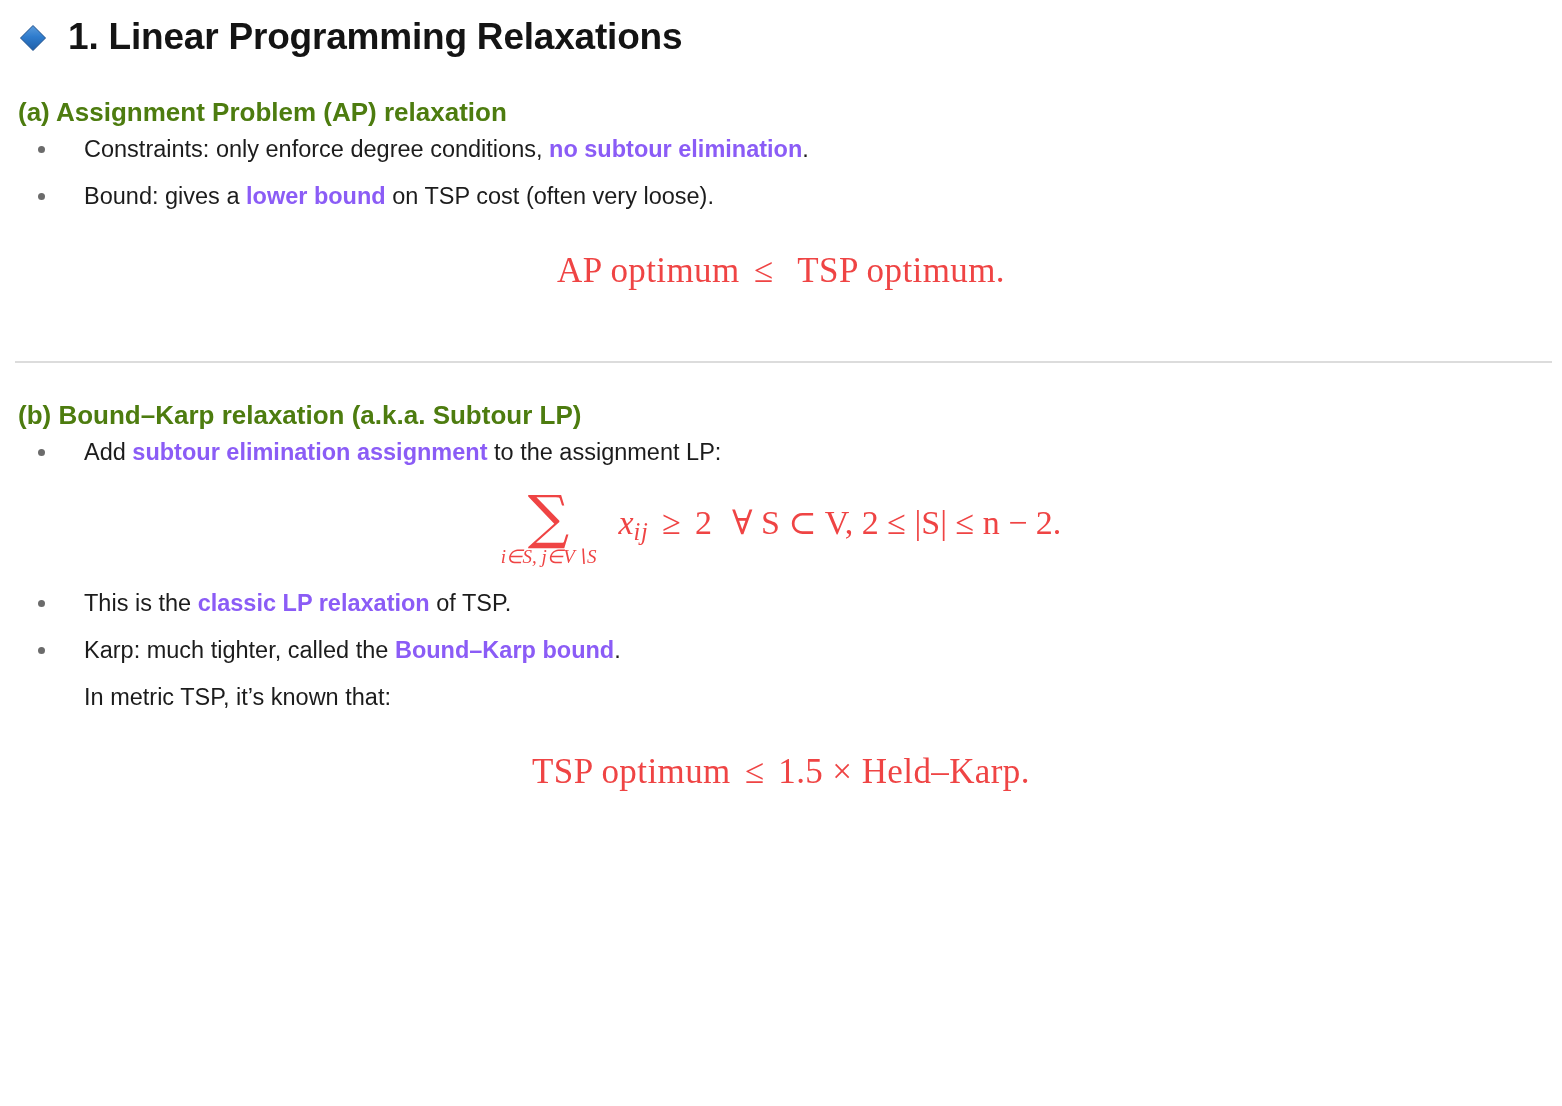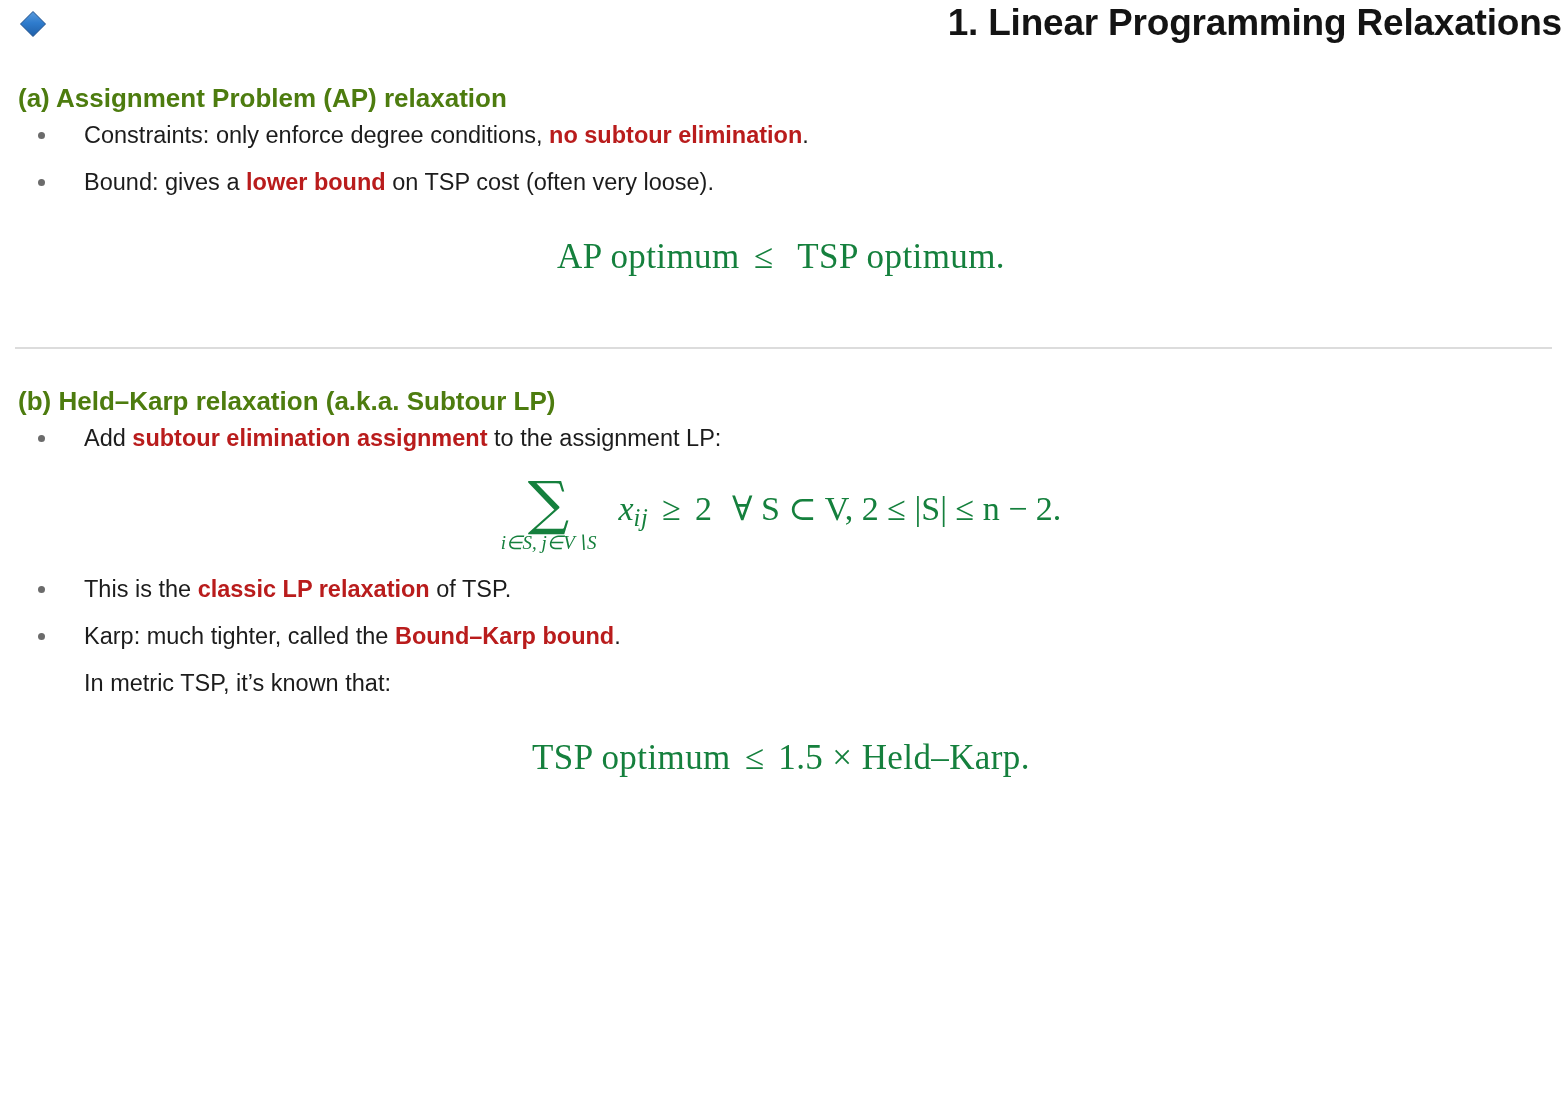--- a/index.html
+++ b/index.html
@@ -21,27 +21,26 @@
     padding: 0;
     box-sizing: border-box;
   }
 
   
   .h1 {
     display: flex;
     align-items: center;
     gap: 20px;
     margin: 0;
-    padding: 0 0 0 18px;
+    padding: 14px 0 0 18px;
     font-size: 37px;
     font-weight: bold;
     letter-spacing: -0.2px;
     line-height: 1.25;
     color: #141414;
-    justify-content: space-between;
   }
   .diamond-icon {
     display: inline-block;
     width: 30px;
     height: 30px;
     flex: 0 0 auto;
     position: relative;
     top: 1px;
   }
   .diamond-icon svg { display: block; }
@@ -72,38 +71,38 @@
   ul.bullets > li + li { margin-top: 9px; }
   ul.bullets > li .dot {
     position: absolute;
     left: 38px;
     top: 16px;
     width: 7px;
     height: 7px;
     border-radius: 50%;
     background: #6b6b6b;
   }
-  ul.bullets > li b { font-weight: bold; color: #b91c1c; }
+  ul.bullets > li b { font-weight: bold; color: #8b5cf6; }
 
   .sub-line {
     padding: 0 12px 0 84px;
     font-size: 23.5px;
     line-height: 1.62;
     color: #1c1c1c;
     margin-top: 9px;
   }
 
   .first-list { margin-top: 18px; }
   .second-list { margin-top: 18px; }
 
   
   .math-display {
     font-family: "Liberation Serif", "DejaVu Serif", serif;
     text-align: center;
-    color: #15803d;
+    color: #ef4444;
     width: 100%;
     box-sizing: border-box;
   }
   .math-1 {
     font-size: 35px;
     padding: 36px 0 30px 0;
     letter-spacing: 0.4px;
   }
   .math-3 {
     font-size: 35px;
@@ -200,21 +199,21 @@
       <span><span>Bound: gives a </span><b>lower bound</b><span> on TSP cost (often very loose).</span></span>
     </li>
   </ul>
 
   <div class="math-display math-1">
     <span>AP optimum</span><span class="op">≤</span><span class="spacer"></span><span>TSP optimum.</span>
   </div>
 
   <hr class="divider">
 
-  <h2 class="h2">(b) Held–Karp relaxation (a.k.a. Subtour LP)</h2>
+  <h2 class="h2">(b) Bound–Karp relaxation (a.k.a. Subtour LP)</h2>
 
   <ul class="bullets second-list">
     <li>
       <span class="dot"></span>
       <span><span>Add </span><b>subtour elimination assignment</b><span> to the assignment LP:</span></span>
     </li>
   </ul>
 
   <div class="math-display math-2">
     <span class="sum-row">

